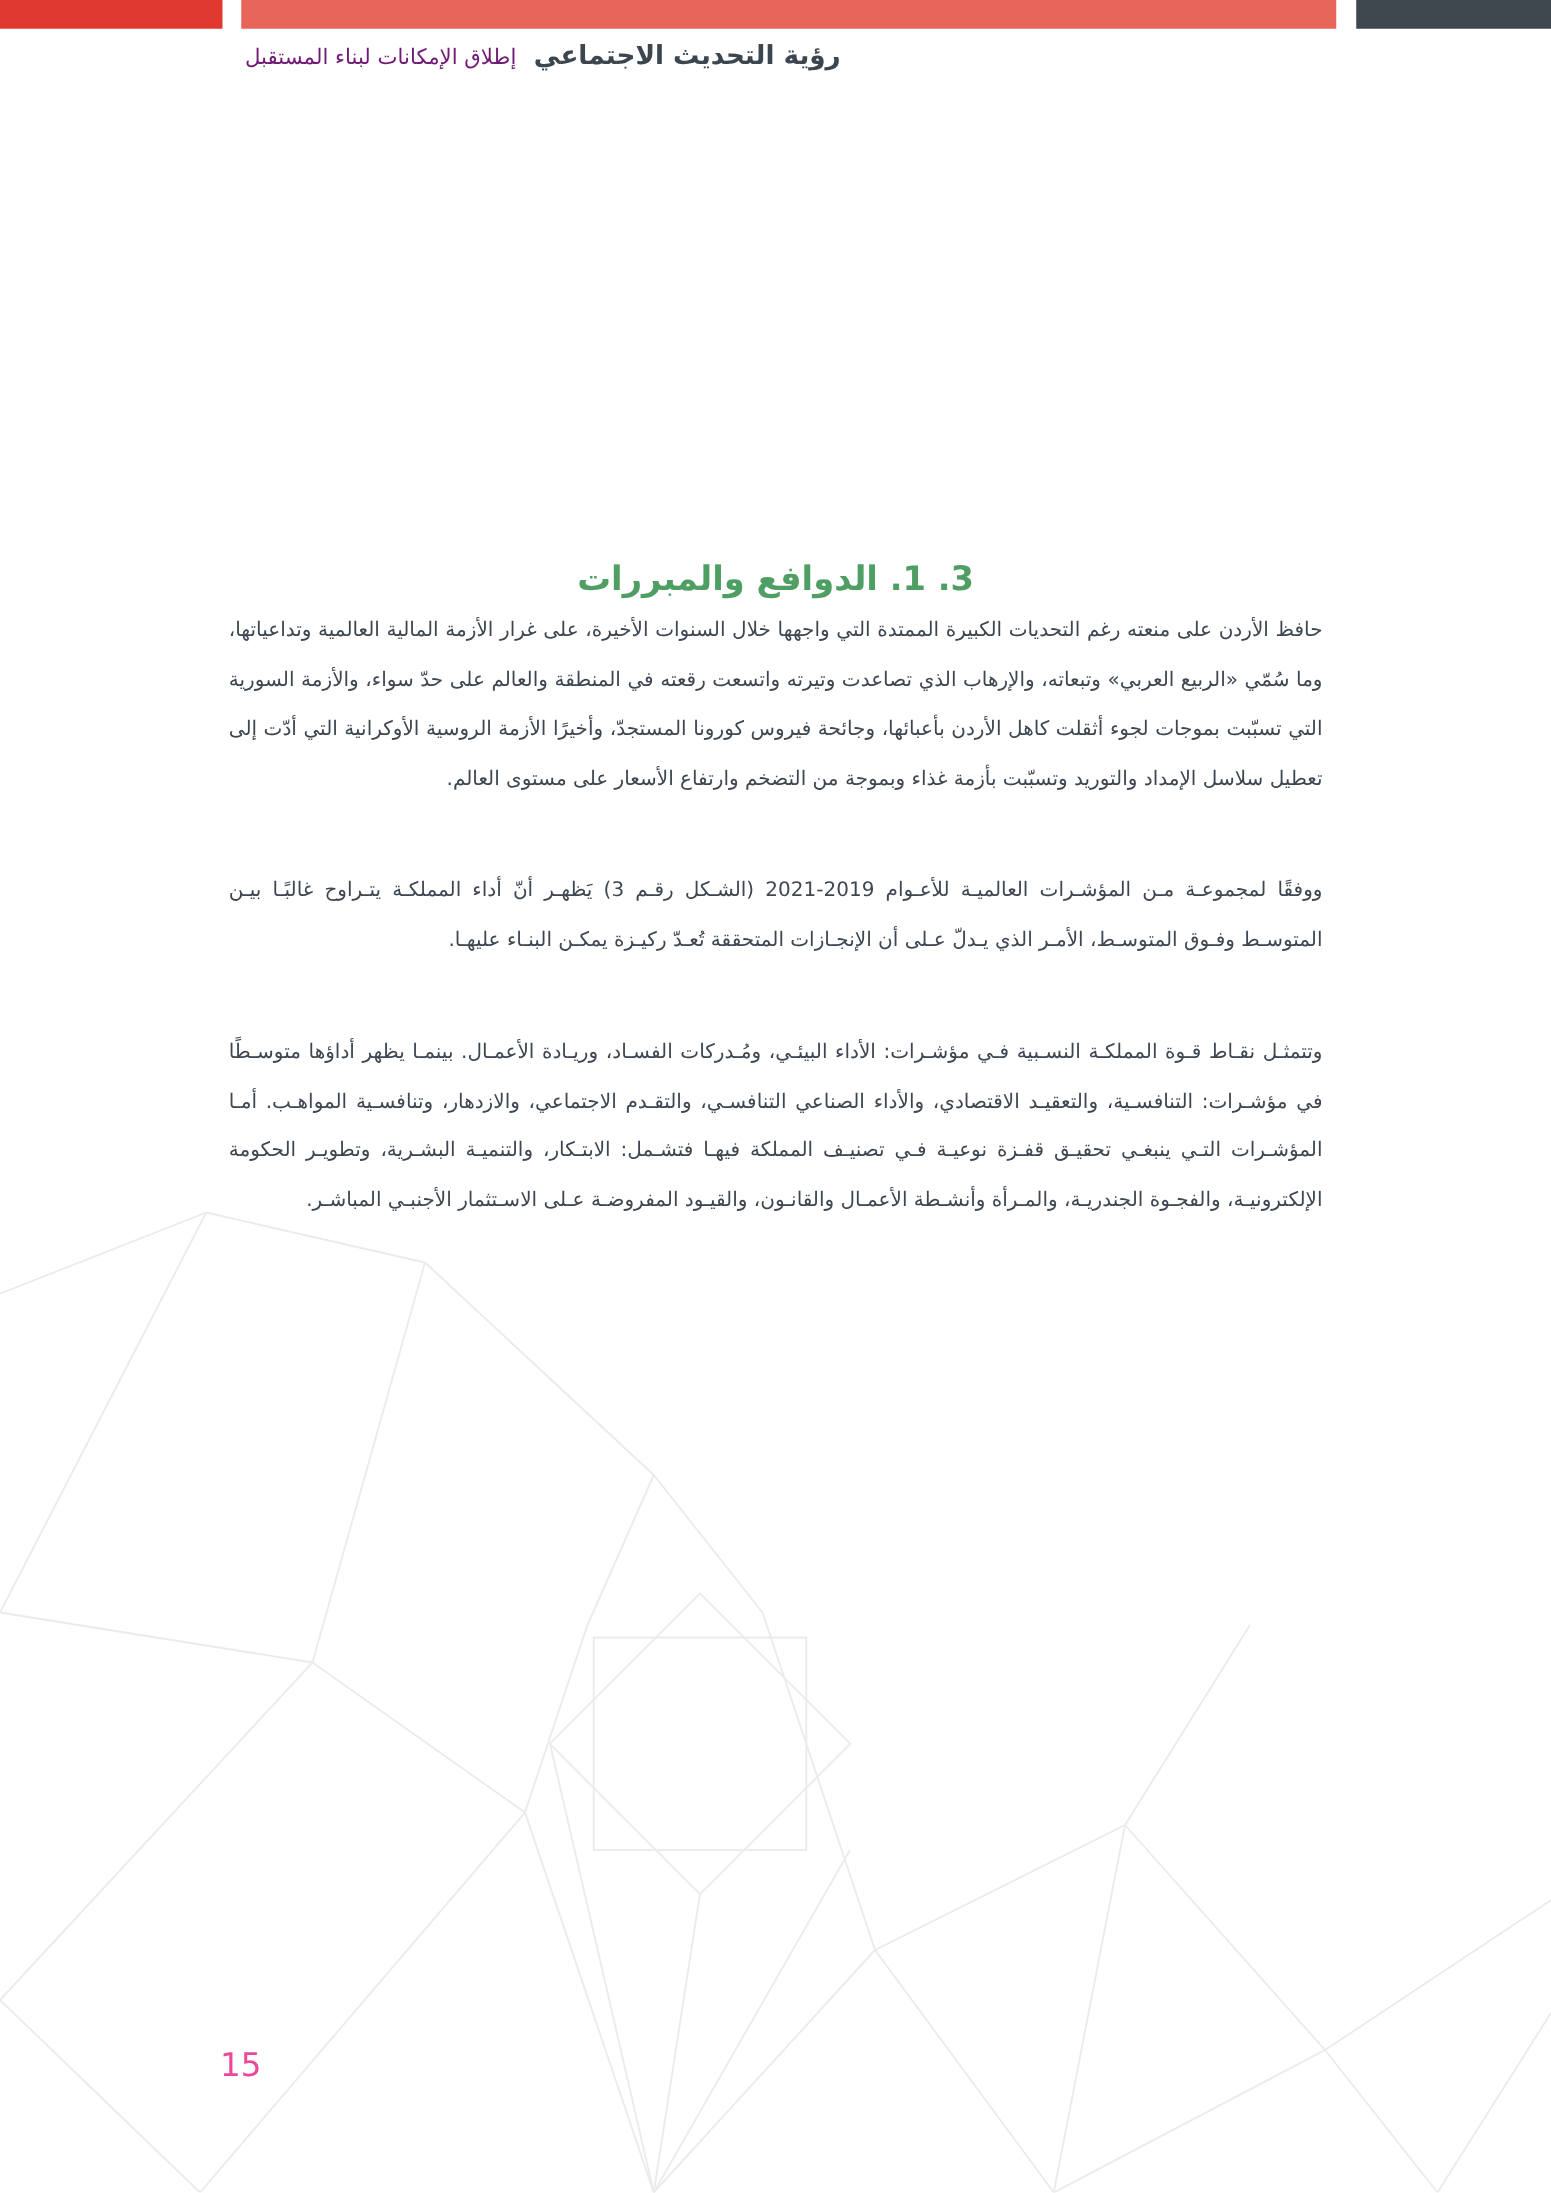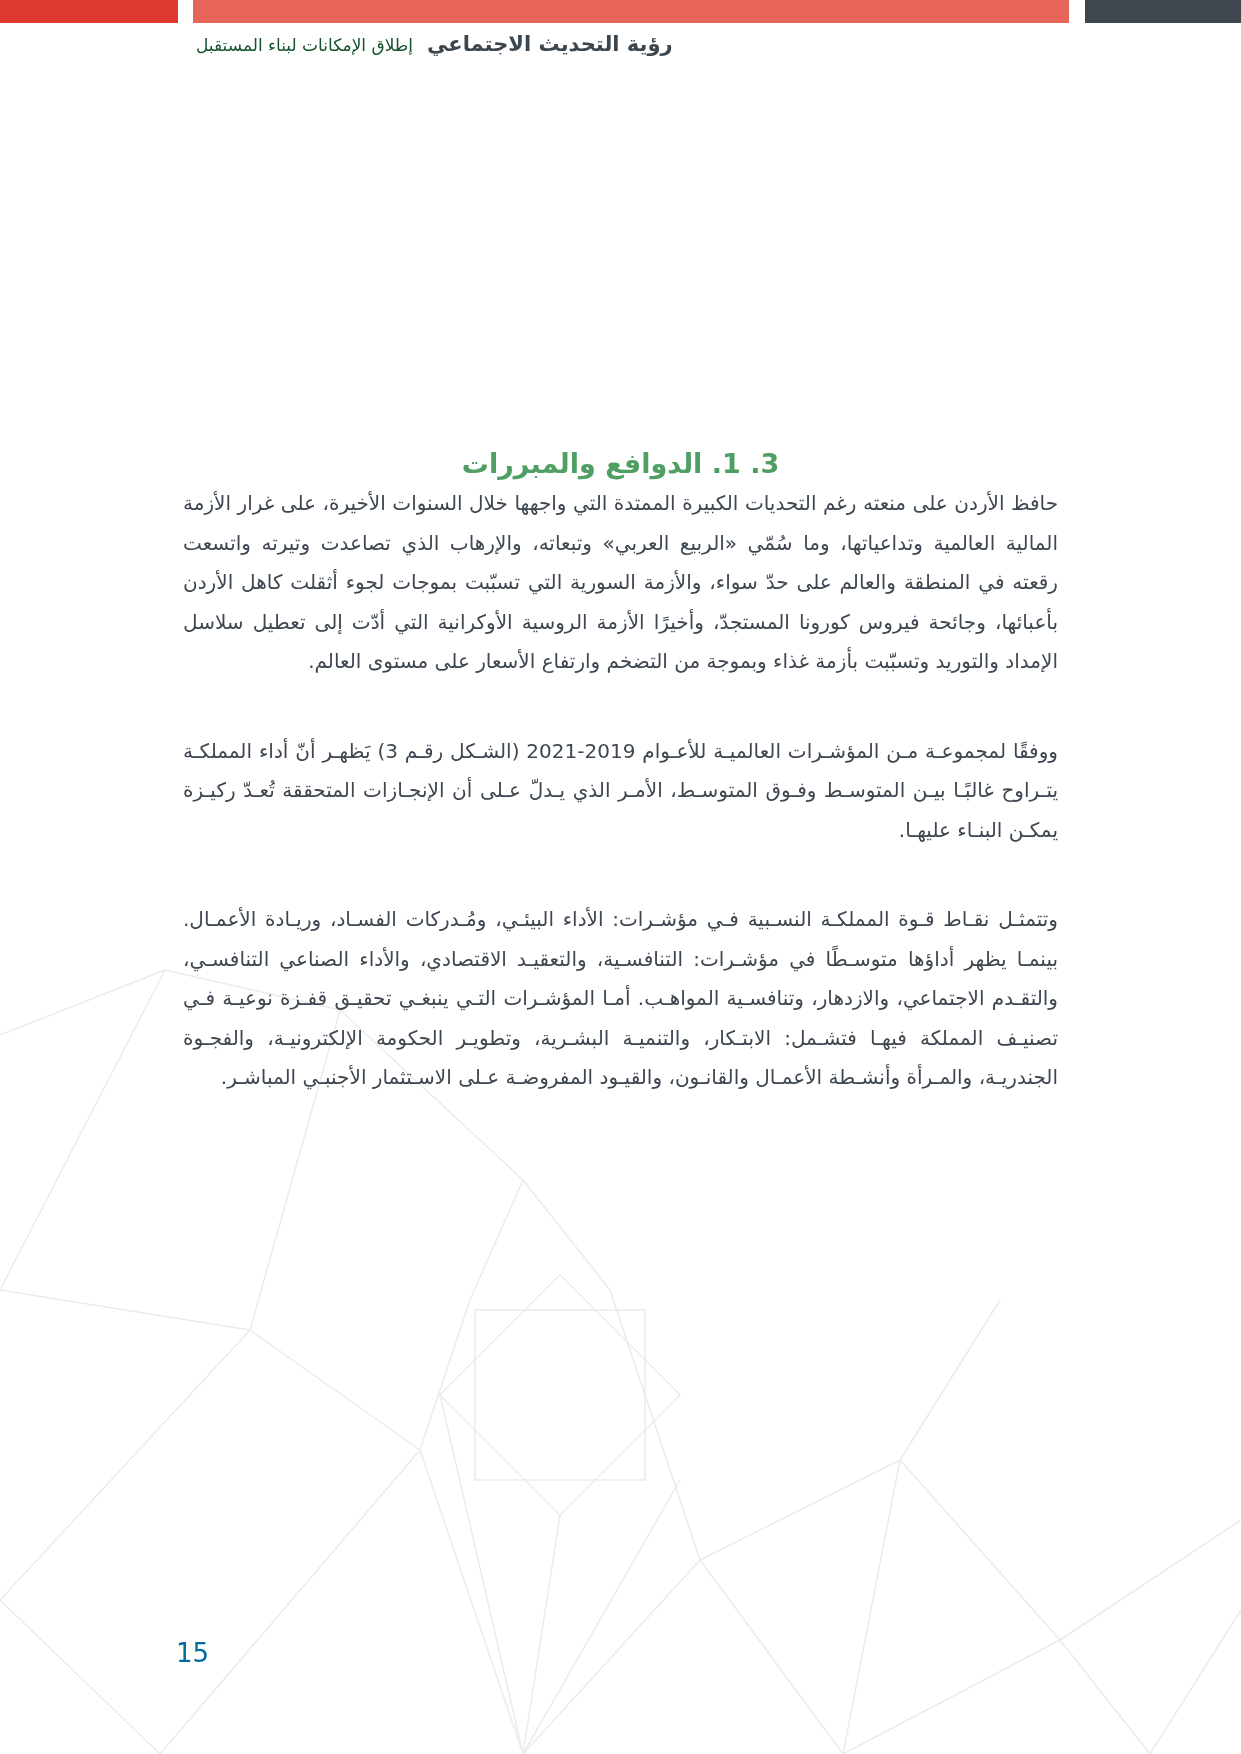--- a/index.html
+++ b/index.html
@@ -16,49 +16,49 @@
   .bar-coral{left:193px;width:876px;background:#e8655a;}
   .bar-dark{left:1085px;width:156px;background:#3f474e;}
 
   
   .doc-header{
     position:absolute;top:32px;left:196px;
     direction:rtl;display:flex;gap:14px;align-items:baseline;
     color:#3c464f;white-space:nowrap;
   }
   .doc-header .brand{font-size:21px;font-weight:bold;}
-  .doc-header .tagline{font-size:17px;font-weight:normal;color:#14532d;}
+  .doc-header .tagline{font-size:17px;font-weight:normal;color:#701a75;}
 
   
   .pattern{position:absolute;left:0;top:940px;width:1241px;height:814px;z-index:0;}
 
   
   .content{position:absolute;inset:0;z-index:1;}
   .main-title{
     position:absolute;top:256px;right:183px;left:183px;
     direction:rtl;text-align:right;
     font-size:60px;line-height:1.55;font-weight:400;
     color:#6cac7b;white-space:nowrap;
   }
   .section-heading{
     position:absolute;top:426px;right:183px;left:183px;
     direction:rtl;text-align:center;
     font-size:27px;font-weight:bold;color:#4f9e64;
   }
   .body-text{
     position:absolute;top:484px;right:183px;width:875px;
     direction:rtl;text-align:justify;text-align-last:right;
-    font-size:20px;line-height:39.5px;color:#3e4751;
+    font-size:16px;line-height:39.5px;color:#3e4751;
   }
   .body-text p{margin:0 0 50px 0;}
 
   
   .page-number{
     position:absolute;left:176px;top:1638px;
-    font-size:26px;color:#0369a1;
+    font-size:26px;color:#ec4899;
   }
 </style>
 </head>
 <body>
 
 <svg class="pattern" viewBox="0 0 1241 814" fill="none" stroke="#ebebeb" stroke-width="1.5">
   <line x1="0" y1="95" x2="165" y2="30"></line>
   <line x1="165" y1="30" x2="340" y2="70"></line>
   <line x1="0" y1="350" x2="165" y2="30"></line>
   <line x1="0" y1="350" x2="250" y2="390"></line>

